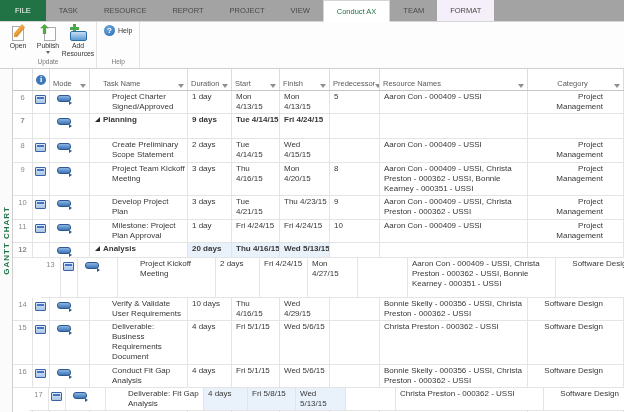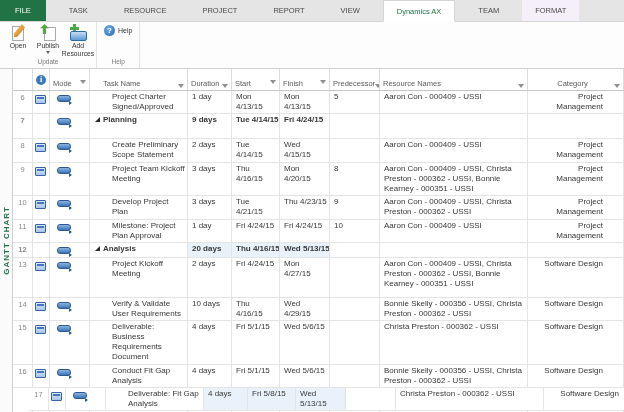--- a/index.html
+++ b/index.html
@@ -1,21 +1,21 @@
 <!DOCTYPE html>
 <html><head>
 <meta charset="utf-8">
 <style>
   * { box-sizing: border-box; margin: 0; padding: 0; }
   html,body { width:624px; height:412px; overflow:hidden; background:#fff;
     font-family:"Liberation Sans", sans-serif; }
 
   
-  .tabbar { height:22px; background:#e5e5e5; border-bottom:1px solid #d5d5d5;
-    display:flex; align-items:center;gap:10px; }
+  .tabbar { height:22px; background:#a3a3a3; border-bottom:1px solid #d5d5d5;
+    display:flex; align-items:center; }
   .tab { font-size:7.5px; color:#494949; padding:0 13px; height:21px; line-height:21px;
     white-space:nowrap; cursor:default; }
   .tab.file { background:#217346; color:#fff; padding:0 15px; }
   .tab.active { background:#fff; color:#217346; border:1px solid #d5d5d5; border-bottom:1px solid #fff;
     margin-bottom:-1px; height:22px; }
   .tab.contextual { background:#f4eff9; }
 
   
   .ribbon { height:47px; background:#fdfdfd; border-bottom:1px solid #d2d0ce; display:flex; }
   .rgroup { display:flex; flex-direction:column; border-right:1px solid #e3e3e3; padding:1px 3px 0 3px; }
@@ -55,21 +55,21 @@
   .view-strip span { writing-mode:vertical-rl; transform:rotate(180deg); font-size:8px; font-weight:bold;
     letter-spacing:1px; color:#217346; white-space:nowrap; }
 
   .grid { flex:1; display:flex; flex-direction:column; overflow:hidden; background:#fff; }
 
   
   .ghead { display:flex; height:22px; border-bottom:1px solid #c6c6c6; background:#fff;
     color:#5a5a5a; font-size:7.5px; flex:0 0 auto; }
   .hc { border-right:1px solid #dcdcdc; padding:2px 3px; display:flex; align-items:flex-end; overflow:hidden; }
   .hc.two { flex-direction:column; align-items:flex-start; justify-content:flex-end; line-height:8.5px; padding-bottom:2px; }
-  .hc .l2 { display:flex; width:100%; align-items:flex-start;margin-top:24px; }
+  .hc .l2 { display:flex; width:100%; align-items:flex-end;margin-top:24px; }
   .fa { width:0; height:0; border-left:3px solid transparent; border-right:3px solid transparent;
     border-top:4px solid #8f8f8f; margin-left:auto; flex:0 0 auto; }
   .hc.center { justify-content:center; align-items:center; }
   .name-pad { padding-left:10px; }
   .ic-info { width:10px; height:10px; border-radius:50%; background:#3c79b8; position:relative; flex:0 0 auto; }
   .ic-info::after { content:"i"; position:absolute; left:0; top:0; width:10px; height:10px; color:#fff;
     font-size:8px; font-weight:bold; font-family:"Liberation Serif",serif; text-align:center; line-height:10px; }
 
   
   .c-num    { width:20px; flex:0 0 auto; }
@@ -119,24 +119,24 @@
 </style>
 </head>
 <body>
 
 <div>
 
   <div class="tabbar">
       <div class="tab file">FILE</div>
       <div class="tab normal">TASK</div>
       <div class="tab normal">RESOURCE</div>
+      <div class="tab normal">REPORT</div>
       <div class="tab normal">PROJECT</div>
-      <div class="tab normal">REPORT</div>
       <div class="tab normal">VIEW</div>
-      <div class="tab active">Dynamics AX</div>
+      <div class="tab active">Conduct AX</div>
       <div class="tab normal">TEAM</div>
       <div class="tab contextual">FORMAT</div>
     </div>
 
   <div class="ribbon">
       <div class="rgroup">
         <div class="rgroup-buttons">
           <div class="bigbtn">
             <span class="ico ico-open"></span>
             <span class="lbl">Open</span>
@@ -310,21 +310,21 @@
             <div class="tc c-ind"></div>
             <div class="tc c-mode"><span class="ic-auto"></span></div>
             <div class="tc c-name sum"><span class="tri"></span><span>Analysis</span></div>
             <div class="tc c-dur hl">20 days</div>
             <div class="tc c-start hl">Thu 4/16/15</div>
             <div class="tc c-finish hl">Wed 5/13/15</div>
             <div class="tc c-pred"></div>
             <div class="tc c-res"></div>
             <div class="tc c-cat"></div>
           </div>
-          <div class="trow" style="min-height: 40px;">
+          <div class="trow" style="min-height: 40px; margin-left: 28px;">
             <div class="tc c-num">13</div>
             <div class="tc c-ind">
               <span class="ic-note"></span>
               <span class="ic-over"></span>
             </div>
             <div class="tc c-mode"><span class="ic-auto"></span></div>
             <div class="tc c-name sub"><span>Project Kickoff Meeting</span></div>
             <div class="tc c-dur">2 days</div>
             <div class="tc c-start">Fri 4/24/15</div>
             <div class="tc c-finish">Mon 4/27/15</div>

